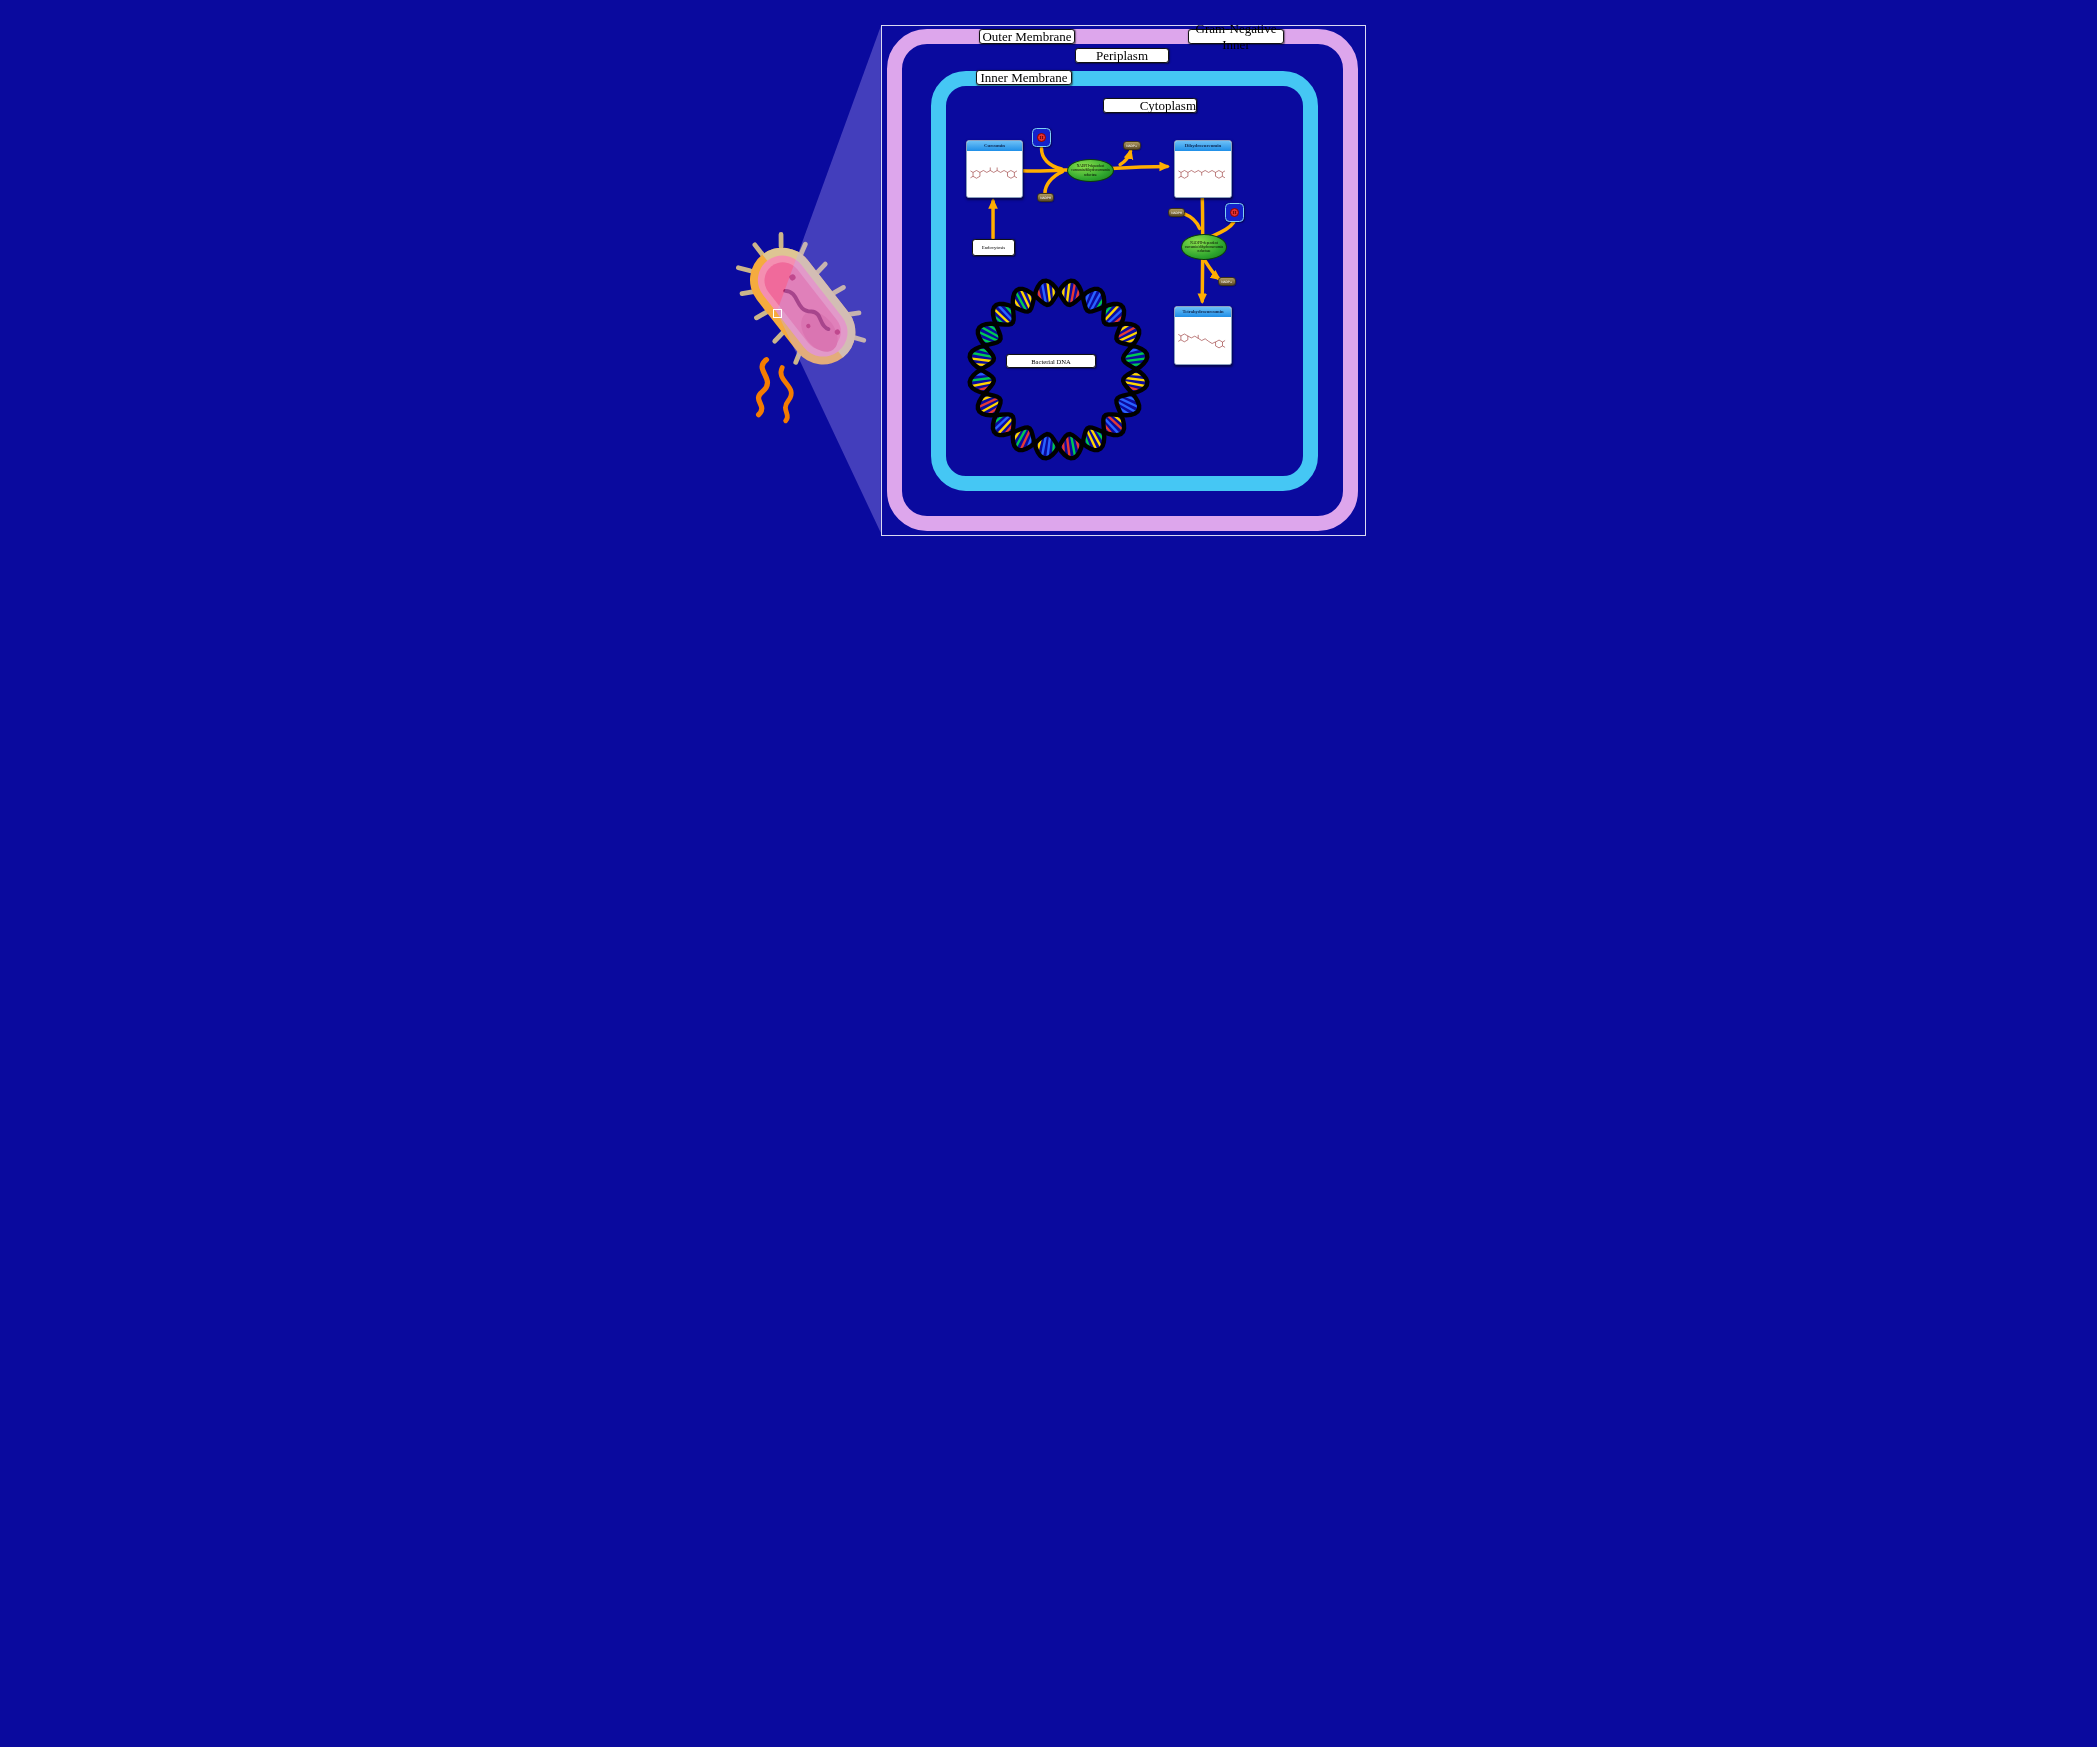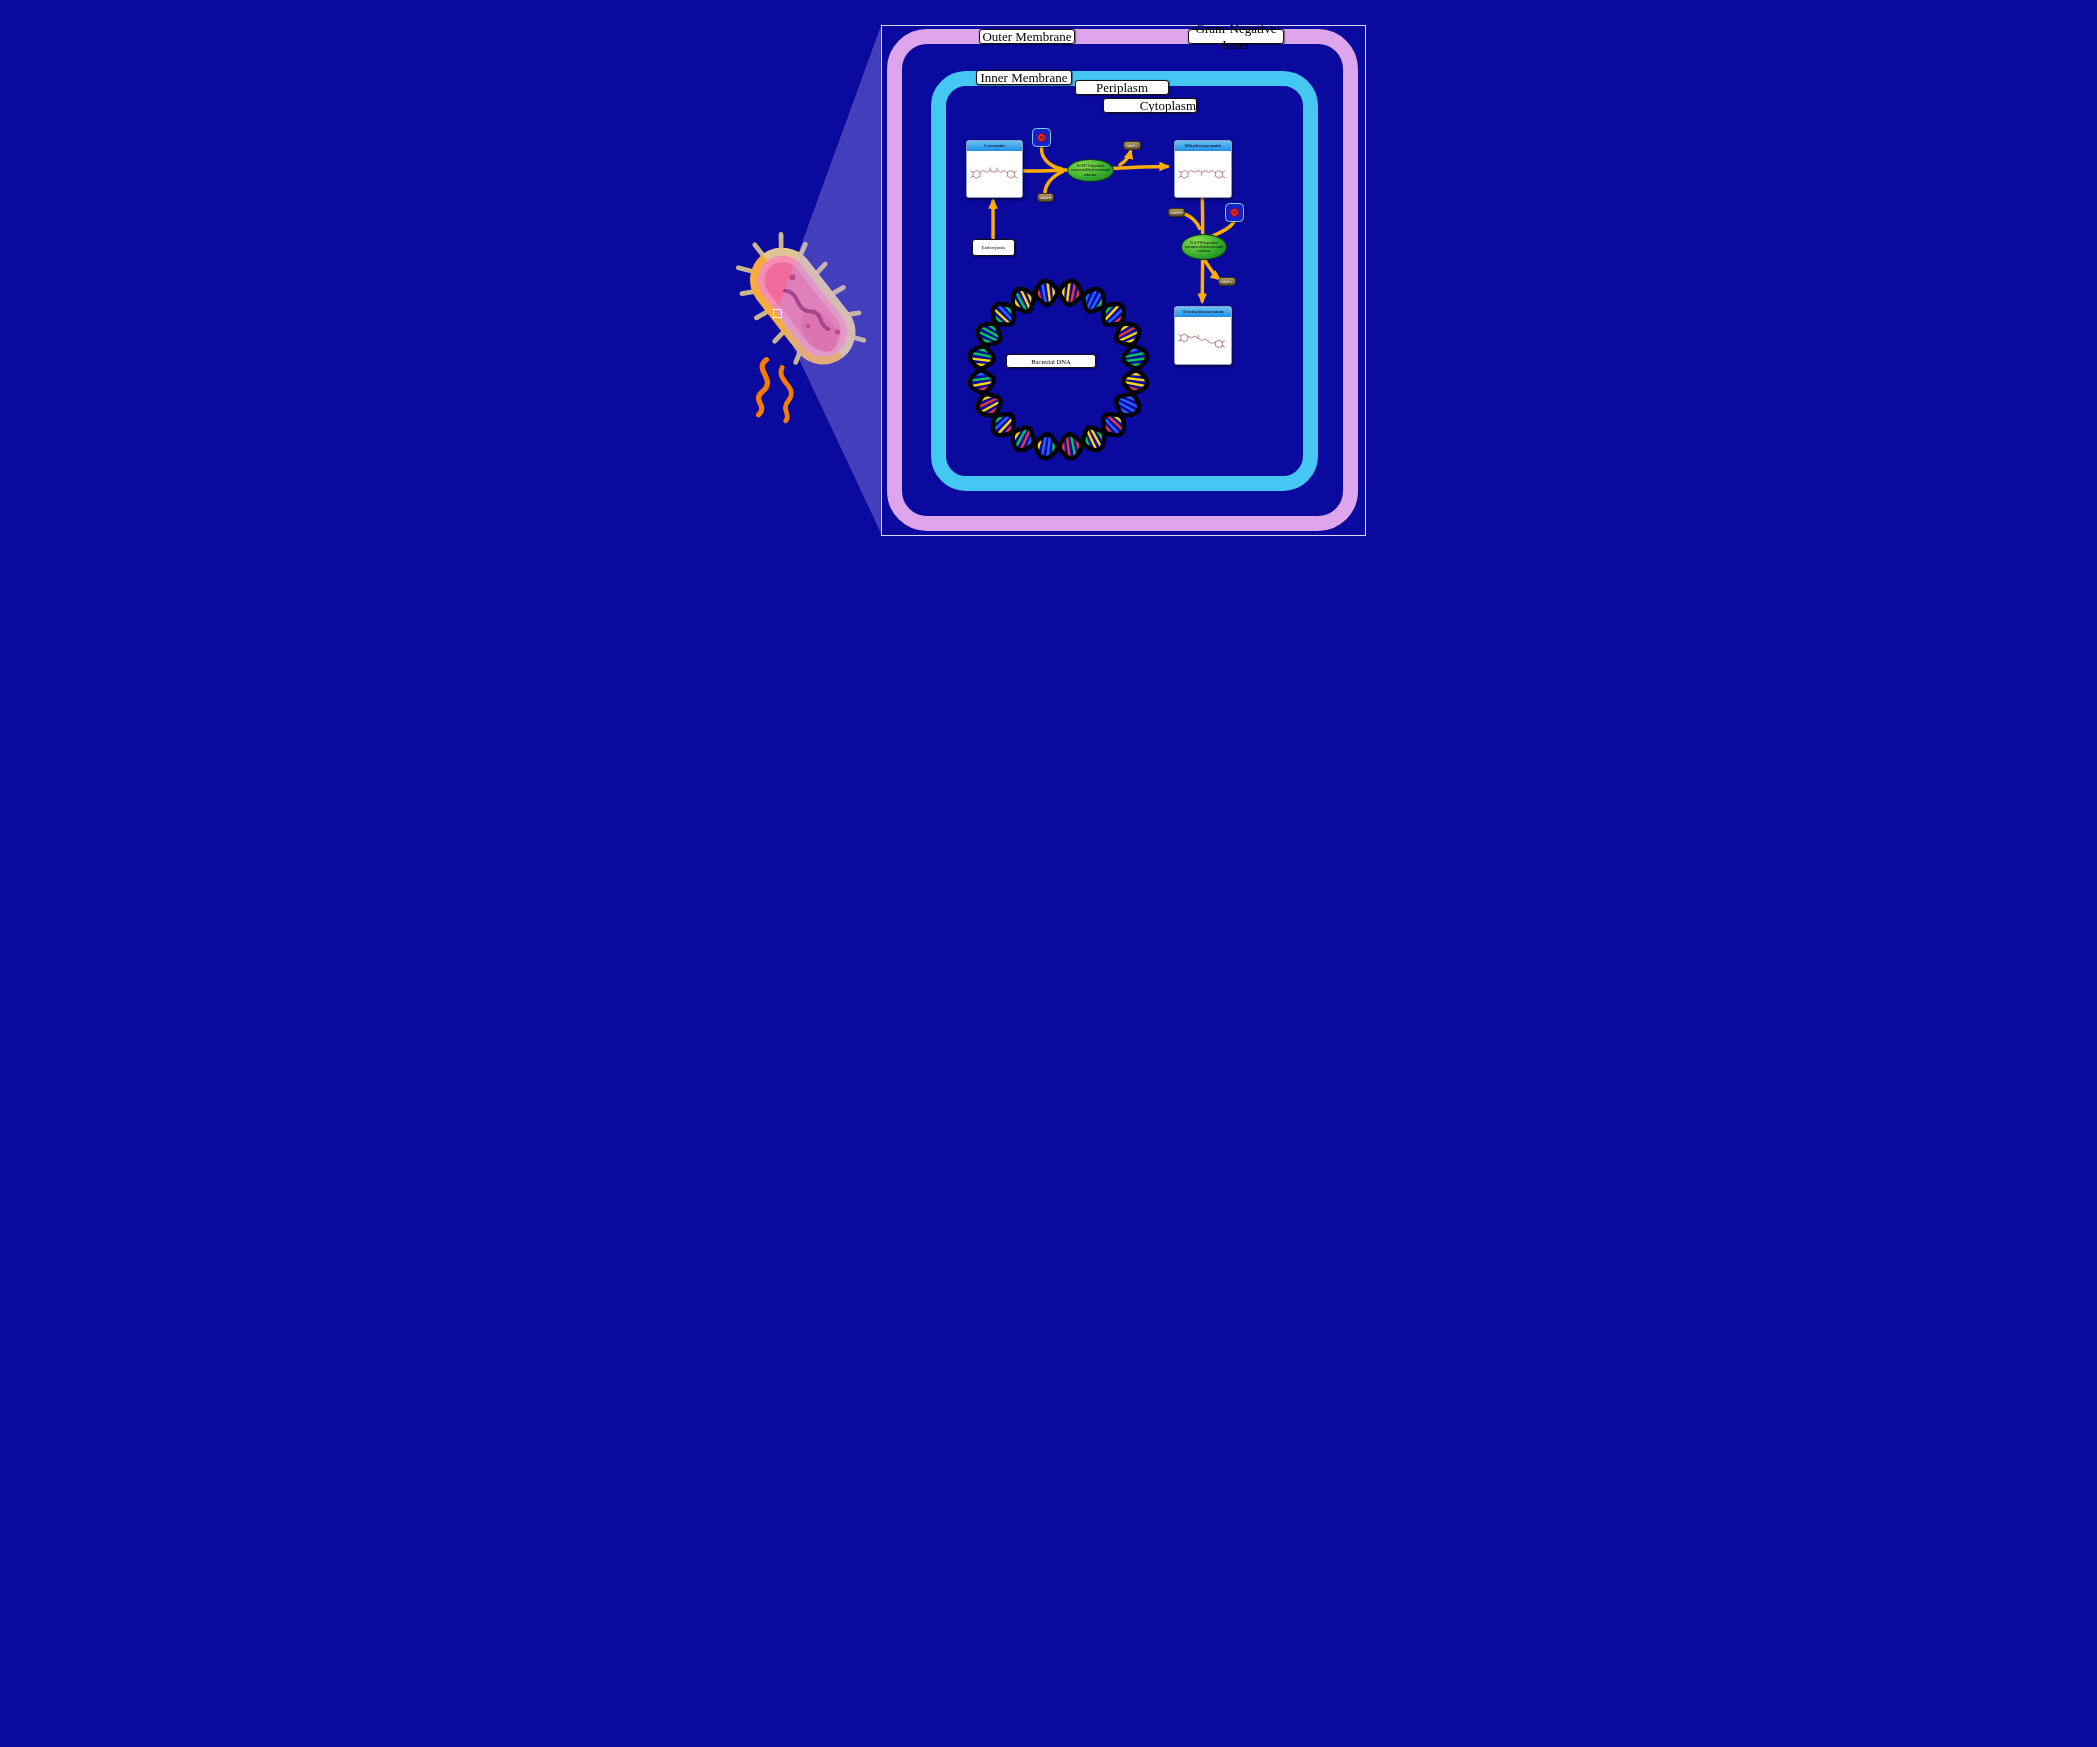--- a/index.html
+++ b/index.html
@@ -204,21 +204,21 @@
     <path id="dna-s1" fill="none" stroke="#000" stroke-width="10" d="M413.0,235.0L422.5,241.5L430.5,248.7L436.1,256.1L438.6,263.6L437.5,270.7L432.8,277.0L425.2,282.4L415.3,286.7L404.3,290.0L393.3,292.6L383.4,294.9L375.5,297.5L370.2,300.9L367.8,305.6L368.2,311.9L370.7,319.8L374.6,329.2L379.0,339.6L382.8,350.5L385.1,361.0L385.3,370.3L382.9,377.8L377.8,382.9L370.3,385.3L361.0,385.1L350.5,382.8L339.6,379.0L329.2,374.6L319.8,370.7L311.9,368.2L305.6,367.8L300.9,370.2L297.5,375.5L294.9,383.4L292.6,393.3L290.0,404.3L286.7,415.3L282.4,425.2L277.0,432.8L270.7,437.5L263.6,438.6L256.1,436.1L248.7,430.5L241.5,422.5L235.0,413.0L229.1,403.3L223.8,394.6L218.9,387.9L214.1,384.0L208.9,383.1L203.0,385.4L196.3,390.2L188.6,396.9L180.0,404.3L170.8,411.3L161.6,416.7L152.7,419.8L144.9,419.8L138.5,416.5L133.9,410.2L131.1,401.2L130.1,390.5L130.4,379.0L131.3,367.7L132.2,357.6L132.1,349.3L130.5,343.2L126.8,339.5L120.7,337.9L112.4,337.8L102.3,338.7L91.0,339.6L79.5,339.9L68.8,338.9L59.8,336.1L53.5,331.5L50.2,325.1L50.2,317.3L53.3,308.4L58.7,299.2L65.7,290.0L73.1,281.4L79.8,273.7L84.6,267.0L86.9,261.1L86.0,255.9L82.1,251.1L75.4,246.2L66.7,240.9L57.0,235.0L47.5,228.5L39.5,221.3L33.9,213.9L31.4,206.4L32.5,199.3L37.2,193.0L44.8,187.6L54.7,183.3L65.7,180.0L76.7,177.4L86.6,175.1L94.5,172.5L99.8,169.1L102.2,164.4L101.8,158.1L99.3,150.2L95.4,140.8L91.0,130.4L87.2,119.5L84.9,109.0L84.7,99.7L87.1,92.2L92.2,87.1L99.7,84.7L109.0,84.9L119.5,87.2L130.4,91.0L140.8,95.4L150.2,99.3L158.1,101.8L164.4,102.2L169.1,99.8L172.5,94.5L175.1,86.6L177.4,76.7L180.0,65.7L183.3,54.7L187.6,44.8L193.0,37.2L199.3,32.5L206.4,31.4L213.9,33.9L221.3,39.5L228.5,47.5L235.0,57.0L240.9,66.7L246.2,75.4L251.1,82.1L255.9,86.0L261.1,86.9L267.0,84.6L273.7,79.8L281.4,73.1L290.0,65.7L299.2,58.7L308.4,53.3L317.3,50.2L325.1,50.2L331.5,53.5L336.1,59.8L338.9,68.8L339.9,79.5L339.6,91.0L338.7,102.3L337.8,112.4L337.9,120.7L339.5,126.8L343.2,130.5L349.3,132.1L357.6,132.2L367.7,131.3L379.0,130.4L390.5,130.1L401.2,131.1L410.2,133.9L416.5,138.5L419.8,144.9L419.8,152.7L416.7,161.6L411.3,170.8L404.3,180.0L396.9,188.6L390.2,196.3L385.4,203.0L383.1,208.9L384.0,214.1L387.9,218.9L394.6,223.8L403.3,229.1L413.0,235.0Z"></path>
     <path id="dna-s2" fill="none" stroke="#000" stroke-width="10" d="M413.0,235.0L403.3,240.9L394.6,246.2L387.9,251.1L384.0,255.9L383.1,261.1L385.4,267.0L390.2,273.7L396.9,281.4L404.3,290.0L411.3,299.2L416.7,308.4L419.8,317.3L419.8,325.1L416.5,331.5L410.2,336.1L401.2,338.9L390.5,339.9L379.0,339.6L367.7,338.7L357.6,337.8L349.3,337.9L343.2,339.5L339.5,343.2L337.9,349.3L337.8,357.6L338.7,367.7L339.6,379.0L339.9,390.5L338.9,401.2L336.1,410.2L331.5,416.5L325.1,419.8L317.3,419.8L308.4,416.7L299.2,411.3L290.0,404.3L281.4,396.9L273.7,390.2L267.0,385.4L261.1,383.1L255.9,384.0L251.1,387.9L246.2,394.6L240.9,403.3L235.0,413.0L228.5,422.5L221.3,430.5L213.9,436.1L206.4,438.6L199.3,437.5L193.0,432.8L187.6,425.2L183.3,415.3L180.0,404.3L177.4,393.3L175.1,383.4L172.5,375.5L169.1,370.2L164.4,367.8L158.1,368.2L150.2,370.7L140.8,374.6L130.4,379.0L119.5,382.8L109.0,385.1L99.7,385.3L92.2,382.9L87.1,377.8L84.7,370.3L84.9,361.0L87.2,350.5L91.0,339.6L95.4,329.2L99.3,319.8L101.8,311.9L102.2,305.6L99.8,300.9L94.5,297.5L86.6,294.9L76.7,292.6L65.7,290.0L54.7,286.7L44.8,282.4L37.2,277.0L32.5,270.7L31.4,263.6L33.9,256.1L39.5,248.7L47.5,241.5L57.0,235.0L66.7,229.1L75.4,223.8L82.1,218.9L86.0,214.1L86.9,208.9L84.6,203.0L79.8,196.3L73.1,188.6L65.7,180.0L58.7,170.8L53.3,161.6L50.2,152.7L50.2,144.9L53.5,138.5L59.8,133.9L68.8,131.1L79.5,130.1L91.0,130.4L102.3,131.3L112.4,132.2L120.7,132.1L126.8,130.5L130.5,126.8L132.1,120.7L132.2,112.4L131.3,102.3L130.4,91.0L130.1,79.5L131.1,68.8L133.9,59.8L138.5,53.5L144.9,50.2L152.7,50.2L161.6,53.3L170.8,58.7L180.0,65.7L188.6,73.1L196.3,79.8L203.0,84.6L208.9,86.9L214.1,86.0L218.9,82.1L223.8,75.4L229.1,66.7L235.0,57.0L241.5,47.5L248.7,39.5L256.1,33.9L263.6,31.4L270.7,32.5L277.0,37.2L282.4,44.8L286.7,54.7L290.0,65.7L292.6,76.7L294.9,86.6L297.5,94.5L300.9,99.8L305.6,102.2L311.9,101.8L319.8,99.3L329.2,95.4L339.6,91.0L350.5,87.2L361.0,84.9L370.3,84.7L377.8,87.1L382.9,92.2L385.3,99.7L385.1,109.0L382.8,119.5L379.0,130.4L374.6,140.8L370.7,150.2L368.2,158.1L367.8,164.4L370.2,169.1L375.5,172.5L383.4,175.1L393.3,177.4L404.3,180.0L415.3,183.3L425.2,187.6L432.8,193.0L437.5,199.3L438.6,206.4L436.1,213.9L430.5,221.3L422.5,228.5L413.0,235.0Z"></path>
   </svg>
 
   <div class="abs label-box" style="left:266px;top:29px;width:94px;height:13px;">
     <span>Outer Membrane</span>
   </div>
   <div class="abs label-box" style="left:475px;top:29px;width:94px;height:13px;">
     <span>Gram-Negative Inner</span>
   </div>
-  <div class="abs label-box" style="left:362px;top:48px;width:92px;height:13px;margin-top:32px;">
+  <div class="abs label-box" style="left:362px;top:48px;width:92px;height:13px;">
     <span>Periplasm</span>
   </div>
   <div class="abs label-box" style="left:263px;top:70px;width:94px;height:13px;text-align:right;">
     <span>Inner Membrane</span>
   </div>
   <div class="abs label-box" style="left:390px;top:98px;width:92px;height:13px;justify-content:flex-end;">
     <span>Cytoplasm</span>
   </div>
   <div class="abs label-box label-sm" style="left:259px;top:239px;width:41px;height:15.3px;">
     <span>Endocytosis</span>

